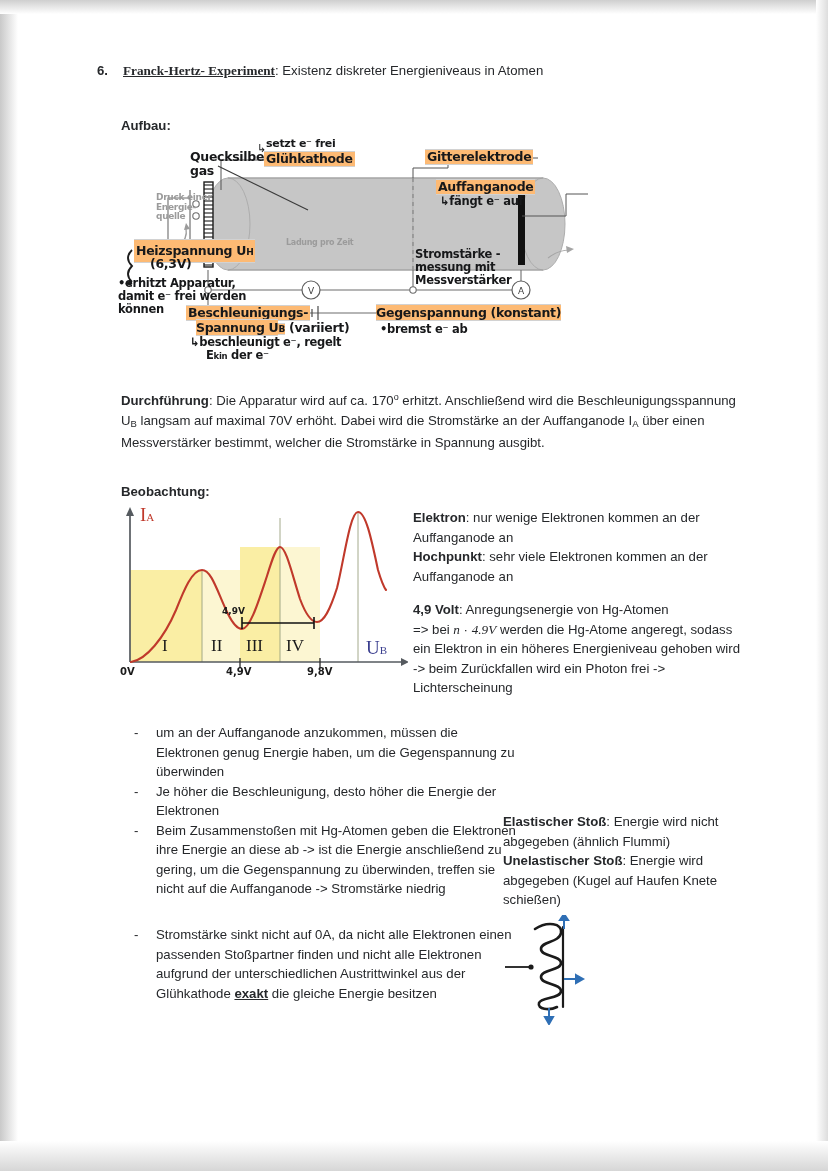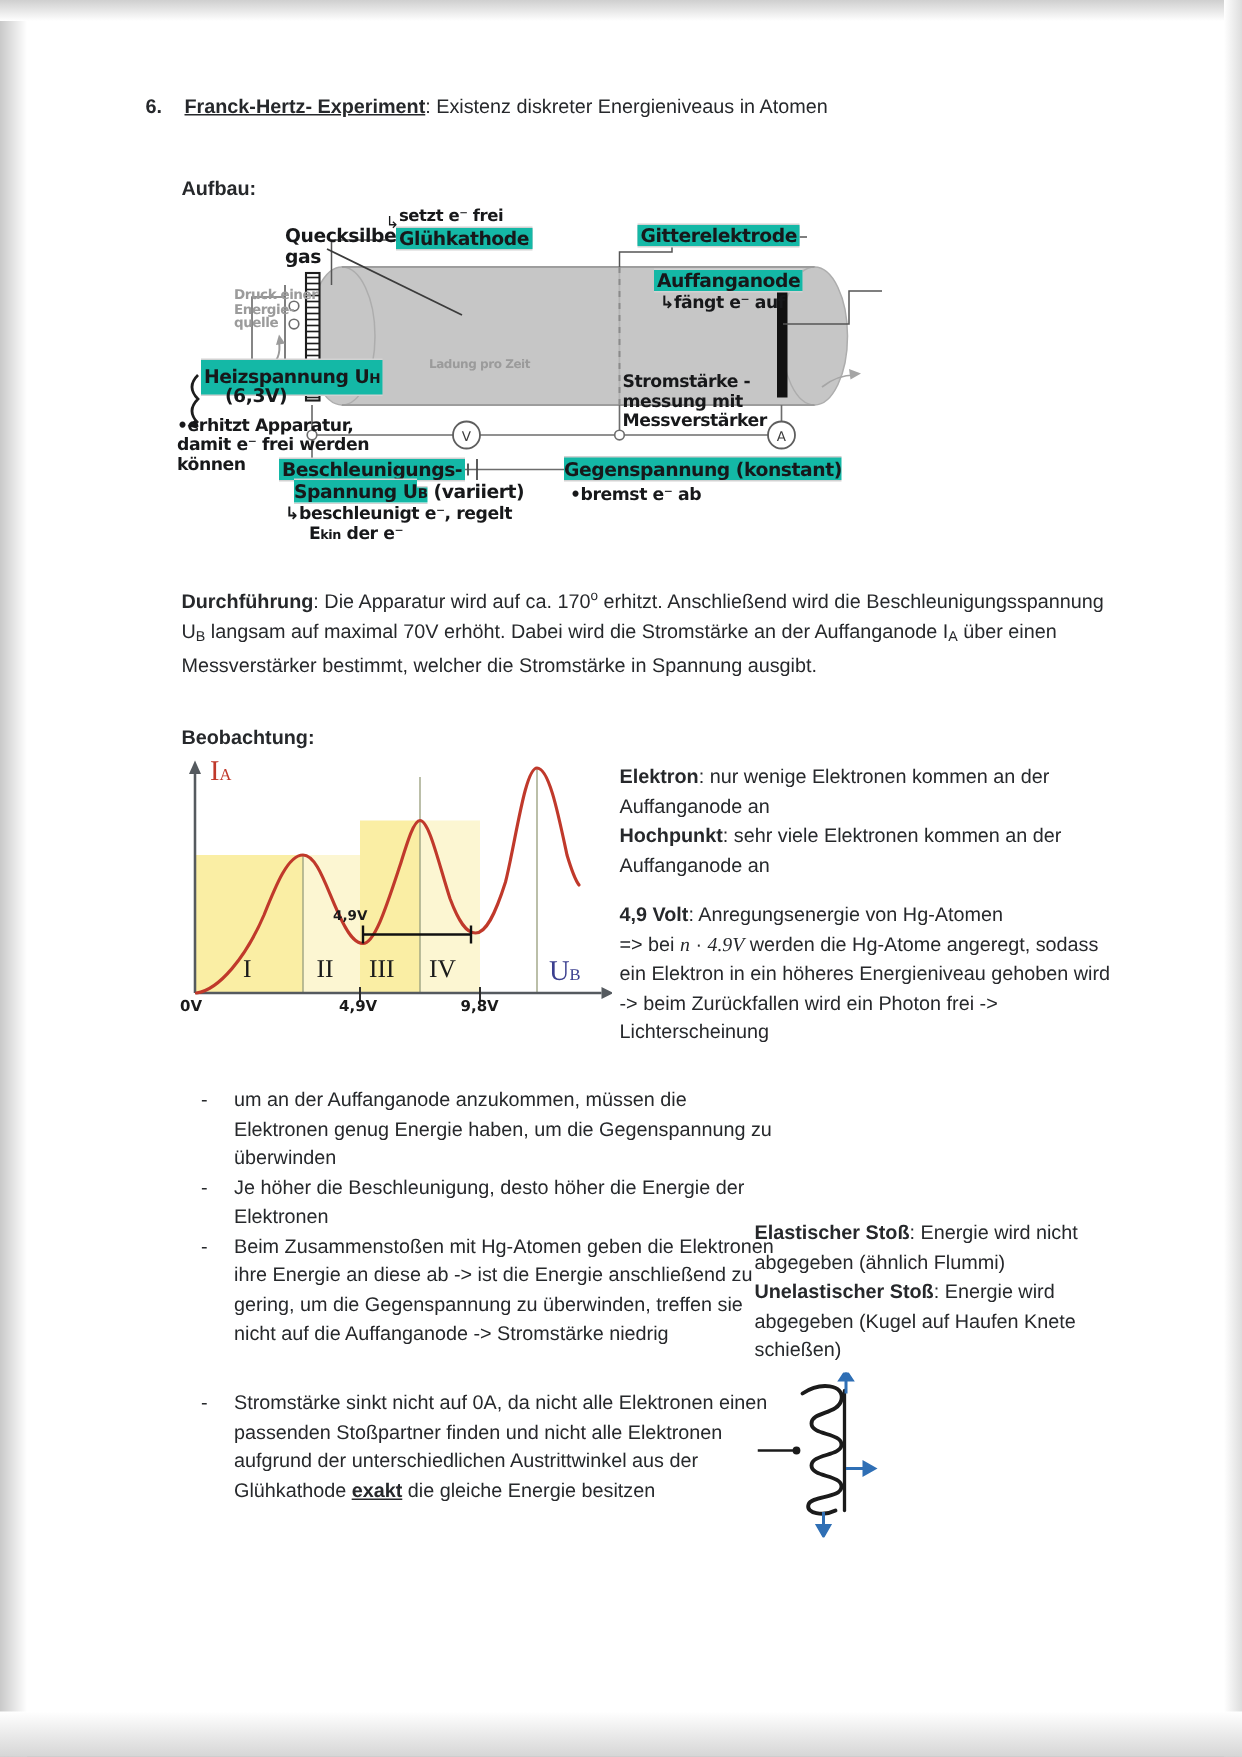--- a/index.html
+++ b/index.html
@@ -50,21 +50,21 @@
   }
   b, .bold { font-weight: bold; }
   .u { text-decoration: underline; margin-top: 32px; }
 
   
   #heading {
     left: 97px; top: 63px; width: 660px;
     font-size: 13.2px; color: #26282b;
   }
   #heading .num { display:inline-block; width: 26px; font-weight: bold; }
-  #heading .title { font-weight: bold; text-decoration: underline; }
+  #heading .title { font-weight: bold; text-decoration: underline; font-family: Liberation Serif, serif; }
 
   
   .section-label {
     font-size: 13.2px; font-weight: bold; color: #26282b;
   }
   #aufbau-label { left: 121px; top: 118px; }
   #beobachtung-label { left: 121px; top: 484px; }
 
   
   #durchfuehrung {
@@ -76,21 +76,21 @@
   #apparatus { left: 118px; top: 138px; width: 600px; height: 230px; }
   .hand {
     font-family: "DejaVu Sans", sans-serif;
     font-weight: bold;
     color: #17181a;
     letter-spacing: -0.3px;
     line-height: 1.08;
     white-space: pre;
   }
   .hand-hl {
-    background: #14b8a6;
+    background: #fdba74;
     box-shadow: 0 -1px 0 #d2d2d2, 0 1px 0 #d2d2d2;
   }
   .hand-grey { color: #9b9b9b; font-weight: bold; margin-left: 16px; }
 
   
   #chart { left: 118px; top: 498px; width: 290px; height: 195px; }
   .axis-label-ia {
     font-family: "Liberation Serif", serif;
     color: #c0392b; font-size: 19px;
   }

